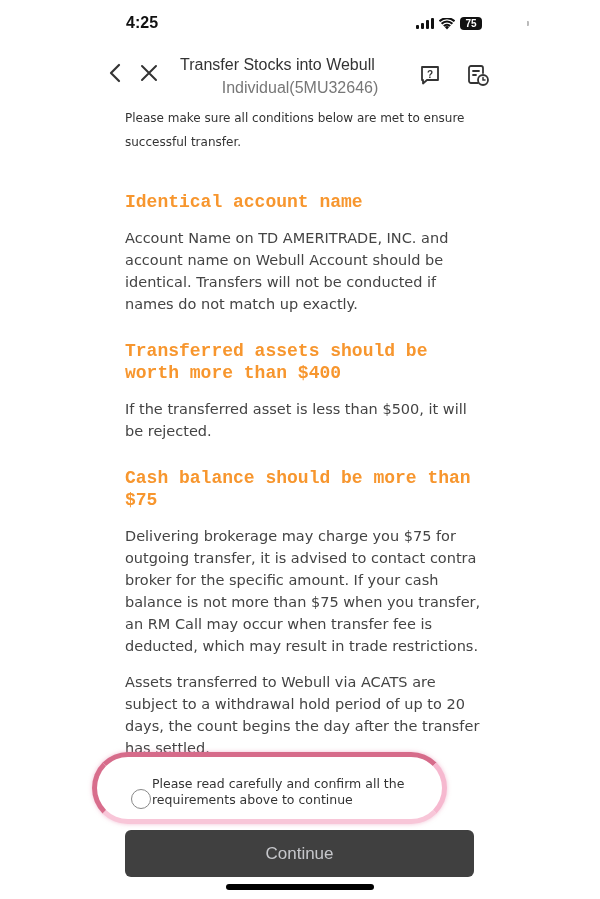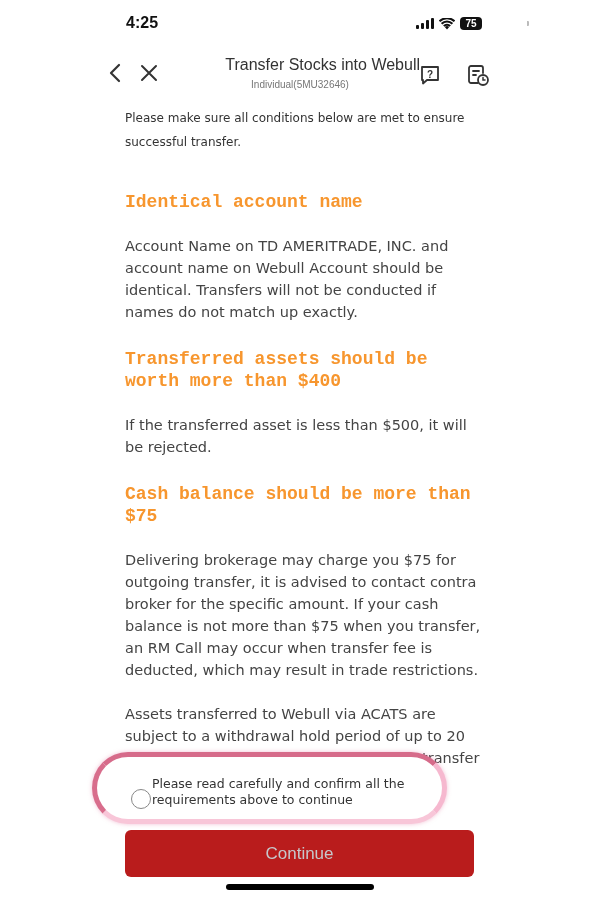--- a/index.html
+++ b/index.html
@@ -14,33 +14,33 @@
     .battery { display: flex; align-items: center; gap: 44px; }
     .battery-body { width: 22px; height: 13px; background: #111; border-radius: 4px; color: #fff; font-size: 10px; font-weight: bold; text-align: center; line-height: 13px; font-family: "Liberation Sans", sans-serif; }
     .battery-tip { width: 2px; height: 5px; background: #bbb; border-radius: 0 1px 1px 0; margin-left: 1px; }
 
     .nav { position: absolute; top: 50px; left: 0; width: 600px; height: 48px; }
     .nav-icon { position: absolute; display: flex; align-items: center; justify-content: center; }
     .nav-back { left: 102px; top: 10px; width: 26px; height: 26px; }
     .nav-close { left: 136px; top: 10px; width: 26px; height: 26px; }
     .nav-help { left: 416px; top: 12px; width: 28px; height: 26px; }
     .nav-history { left: 464px; top: 11px; width: 28px; height: 28px; }
-    .nav-title { position: absolute; left: 180px; width: 240px; top: 6px; text-align: right; font-size: 16px; color: #333; font-family: "Liberation Sans", sans-serif; }
-    .nav-subtitle { position: absolute; left: 180px; width: 240px; top: 29px; text-align: center; font-size: 10px; color: #777; font-family: "Liberation Sans", sans-serif; }
+    .nav-title { position: absolute; left: 180px; width: 240px; top: 6px; text-align: left; font-size: 16px; color: #333; font-family: "Liberation Sans", sans-serif; }
+    .nav-subtitle { position: absolute; left: 180px; width: 240px; top: 29px; text-align: center; font-size: 16px; color: #777; font-family: "Liberation Sans", sans-serif; }
 
     .content { position: absolute; top: 106px; left: 125px; width: 360px; }
     .intro { font-size: 12px; line-height: 24px; color: #333; }
     .section-title { font-size: 18px; font-weight: bold; color: #f7962e; line-height: 22px; font-family: Liberation Mono, monospace; }
-    .section-body { font-size: 14.5px; line-height: 22px; color: #444; margin-top: 22px; }
+    .section-body { font-size: 14.5px; line-height: 22px; color: #444; margin-top: 14px; }
 
     .confirm-wrap { position: absolute; left: 92px; top: 752px; width: 355px; height: 72px; border-radius: 36px; border: 5px solid; border-color: #d66b8a #f6b8cf #f8c6d8 #d86d8c; background: #fff; box-shadow: 0 0 4px rgba(230,130,170,0.5); }
     .confirm-radio { position: absolute; left: 34px; top: 32px; width: 20px; height: 20px; border-radius: 50%; border: 1.5px solid #888; background: #fff; }
     .confirm-text { position: absolute; left: 152px; top: 776px; width: 290px; font-size: 12.5px; line-height: 16px; color: #333; }
 
-    .continue-btn { position: absolute; left: 125px; top: 830px; width: 349px; height: 47px; background: #b91c1c; border-radius: 6px; border: none; color: #c6c7cb; font-size: 17px; font-family: "Liberation Sans", sans-serif; display: flex; align-items: center; justify-content: center; }
+    .continue-btn { position: absolute; left: 125px; top: 830px; width: 349px; height: 47px; background: #404040; border-radius: 6px; border: none; color: #c6c7cb; font-size: 17px; font-family: "Liberation Sans", sans-serif; display: flex; align-items: center; justify-content: center; }
 
     .home-indicator { position: absolute; left: 226px; top: 884px; width: 148px; height: 6px; background: #000; border-radius: 3px; }
   </style>
 </head>
 <body>
 
 <div class="status-bar">
   <div class="status-time">4:25</div>
   <div class="status-right">
     <div class="signal">

